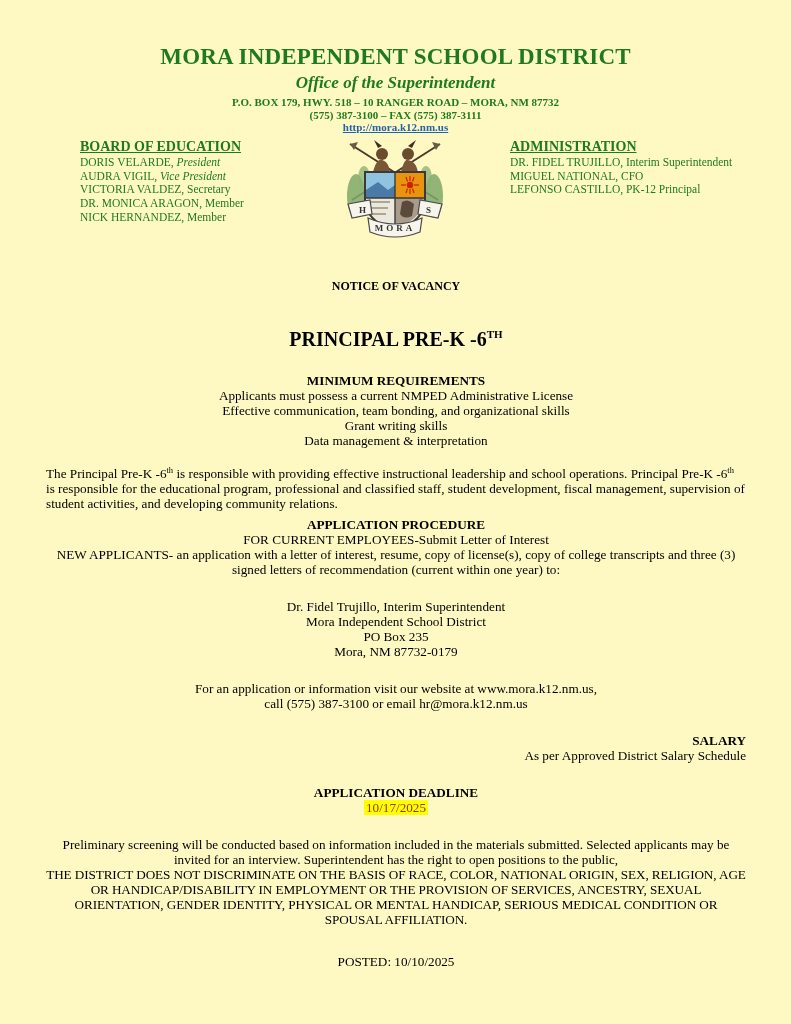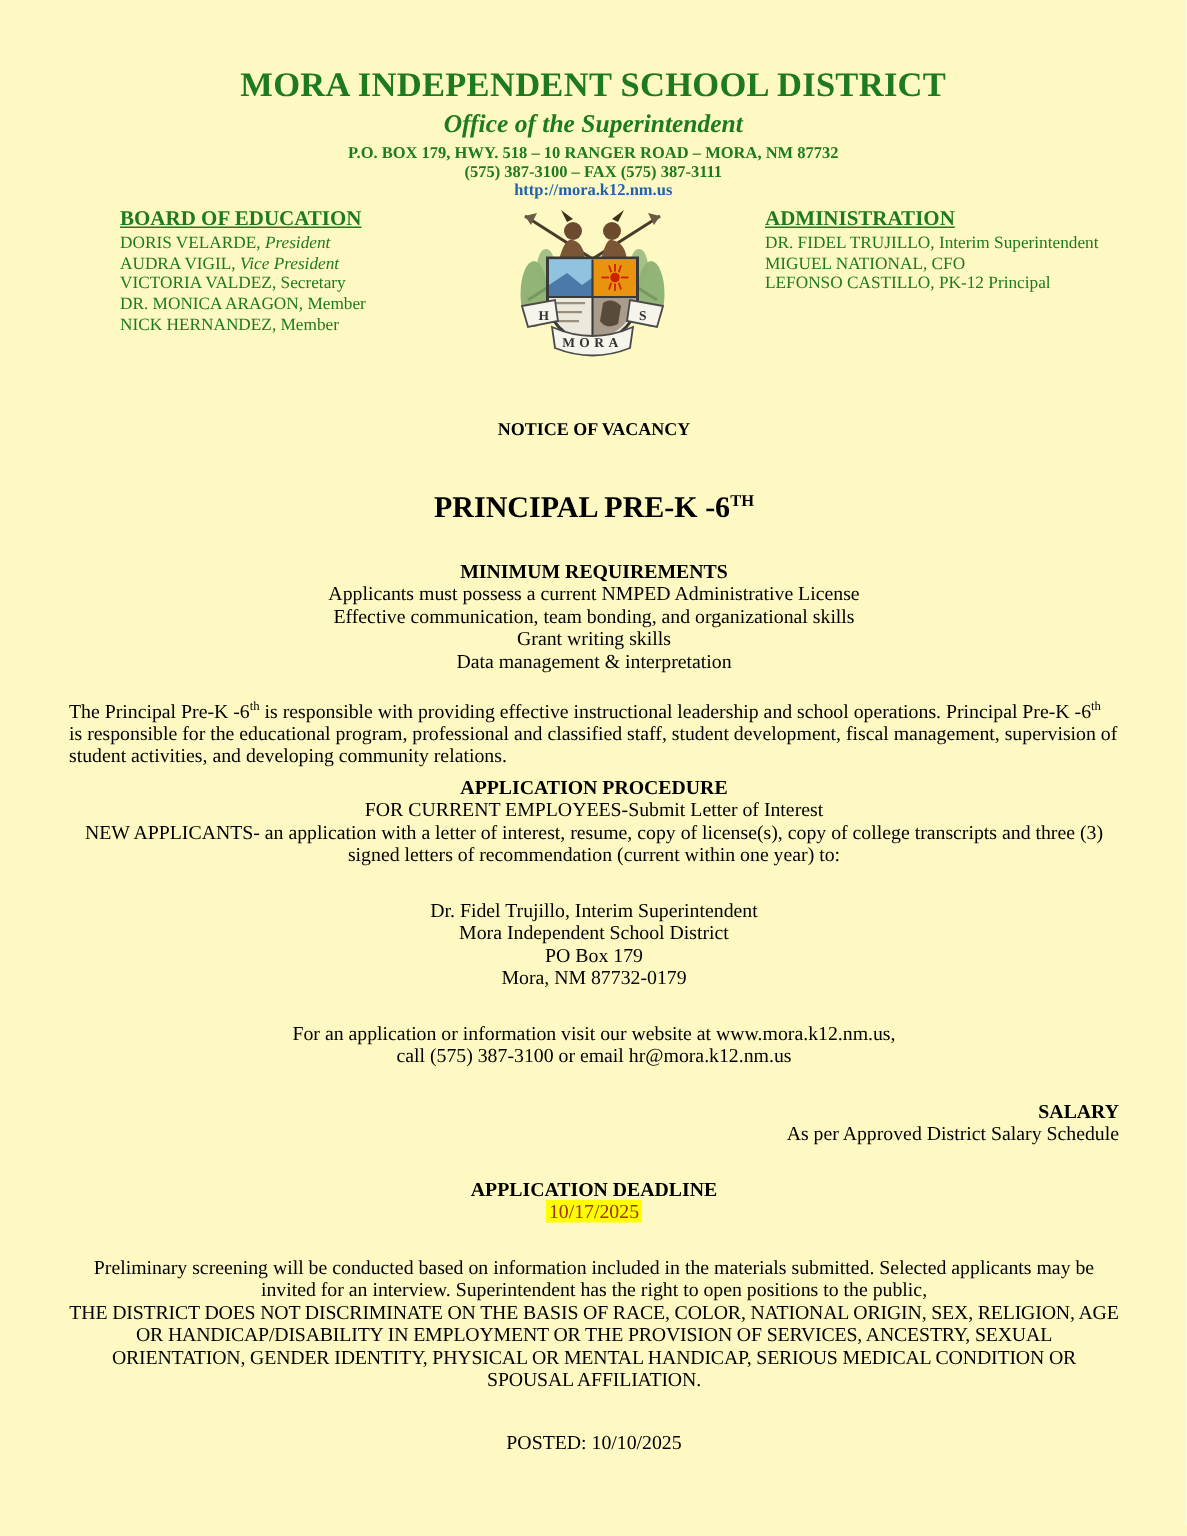--- a/index.html
+++ b/index.html
@@ -11,21 +11,21 @@
   }
   .page { position:relative; width:791px; height:1024px; background:#fef9c3; }
 
   
   .letterhead { position:absolute; top:44px; left:0; width:791px; text-align:center; color:#1e7a1e; }
   .doc-title   { font-size:23px; font-weight:bold; letter-spacing:0.2px; }
   .doc-office  { font-size:17px; font-weight:bold; font-style:italic; margin-top:3px; }
   .doc-addr    { font-size:11px; font-weight:bold; line-height:12.5px; margin-top:3px; }
   .doc-phone   { font-size:11px; font-weight:bold; line-height:12.5px; }
   .doc-url     { font-size:11px; font-weight:bold; }
-  .doc-url a   { color:#1f62ae; cursor:pointer;margin-top:15px; }
+  .doc-url a   { color:#1f62ae; text-decoration:underline; cursor:pointer;margin-top:15px; }
 
   
   .board-col { position:absolute; left:80px;  top:140px; color:#1e7a1e; font-size:11.5px; line-height:13.8px; }
   .admin-col { position:absolute; left:510px; top:140px; color:#1e7a1e; font-size:11.5px; line-height:13.8px; }
   .col-heading { font-weight:bold; text-decoration:underline; font-size:14px; margin-bottom:2px; }
   .role-italic { font-style:italic; }
 
   
   .crest-wrap { position:absolute; left:334px; top:138px; width:122px; height:104px; }
 
@@ -150,21 +150,21 @@
 
     <div class="app-proc">
       <div class="sec-h">APPLICATION PROCEDURE</div>
       <div>FOR CURRENT EMPLOYEES-Submit Letter of Interest</div>
       <div>NEW APPLICANTS- an application with a letter of interest, resume, copy of license(s), copy of college transcripts and three (3) signed letters of recommendation (current within one year) to:</div>
     </div>
 
     <div class="addr-block">
       <div>Dr. Fidel Trujillo, Interim Superintendent</div>
       <div>Mora Independent School District</div>
-      <div>PO Box 179</div>
+      <div>PO Box 235</div>
       <div>Mora, NM 87732-0179</div>
     </div>
 
     <div class="contact-block">
       <div>For an application or information visit our website at www.mora.k12.nm.us,</div>
       <div>call (575) 387-3100 or email hr@mora.k12.nm.us</div>
     </div>
 
     <div class="salary-block">
       <div class="sec-h">SALARY</div>

